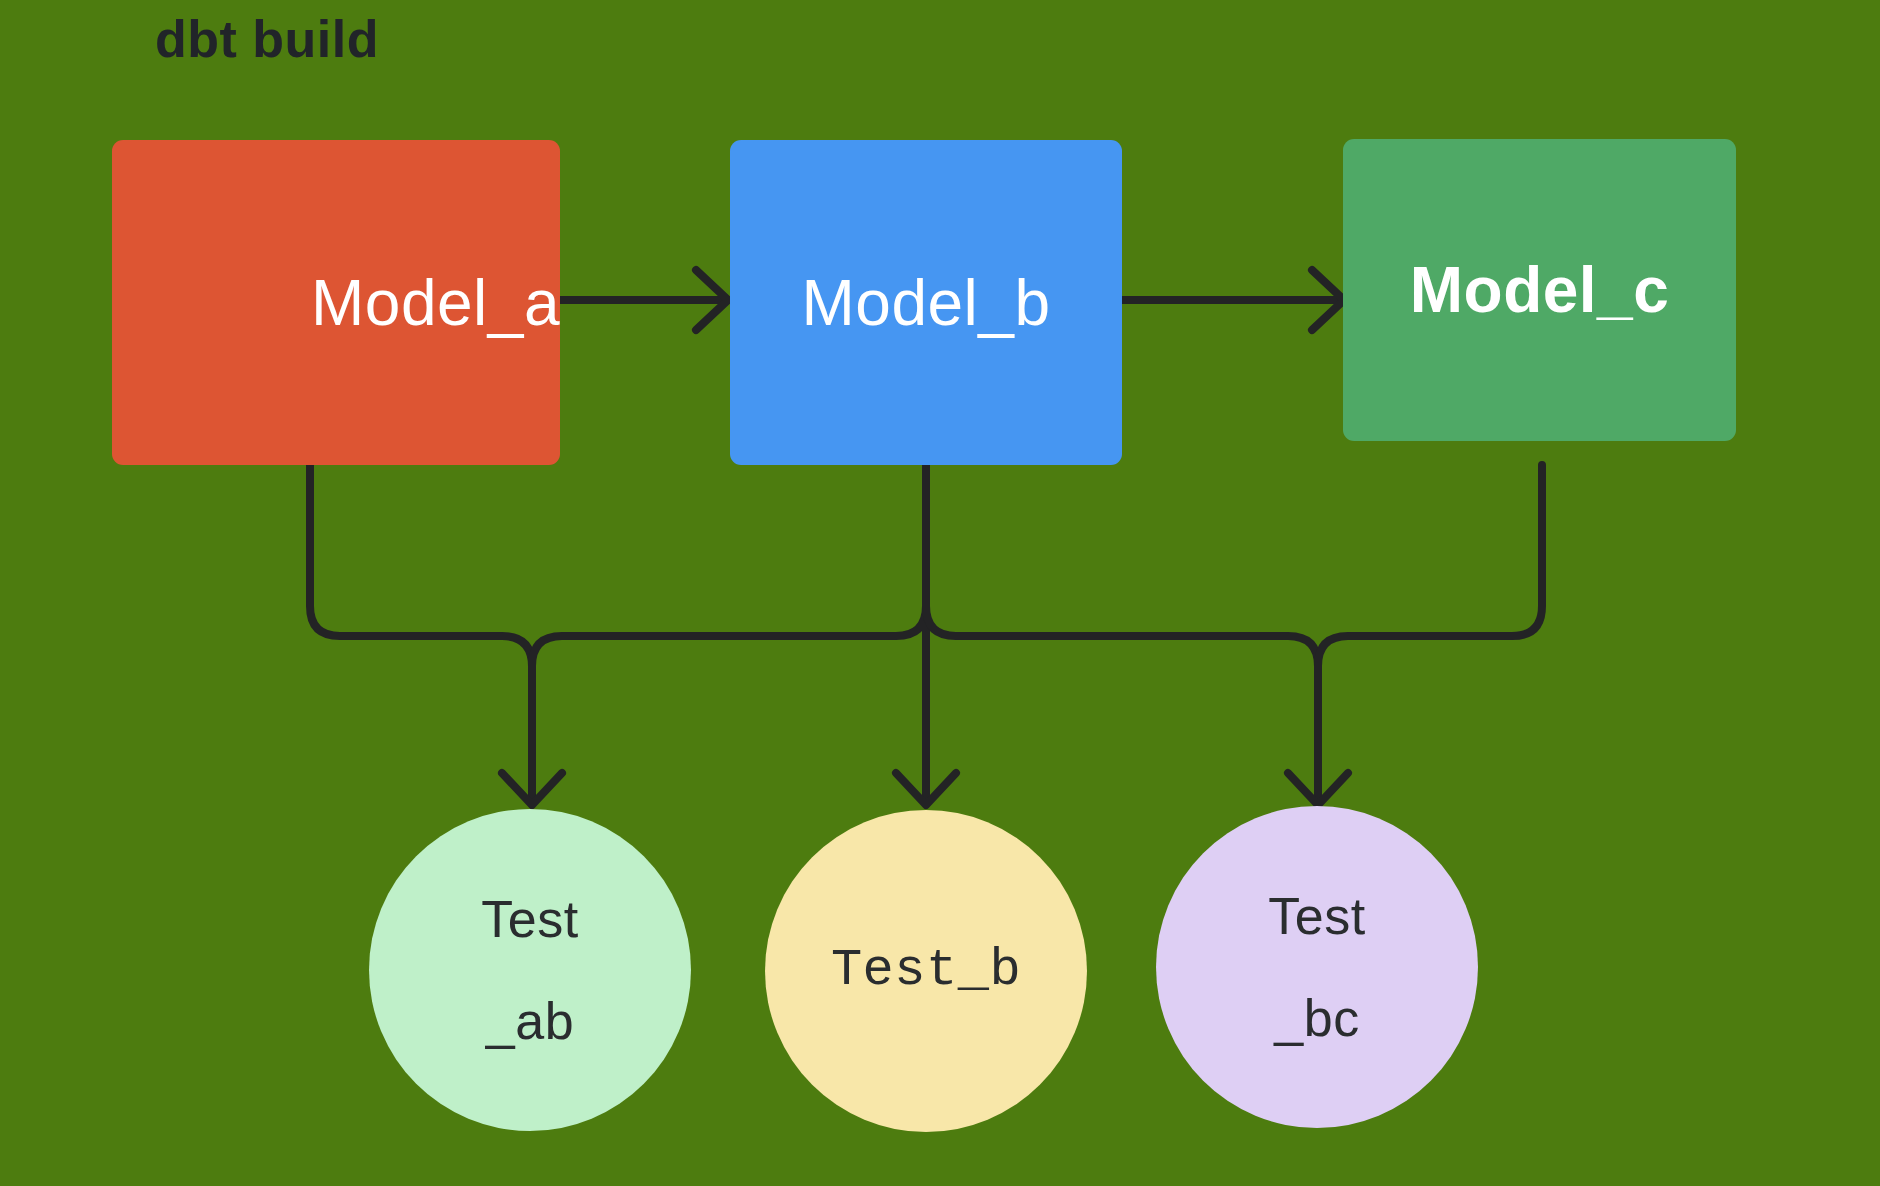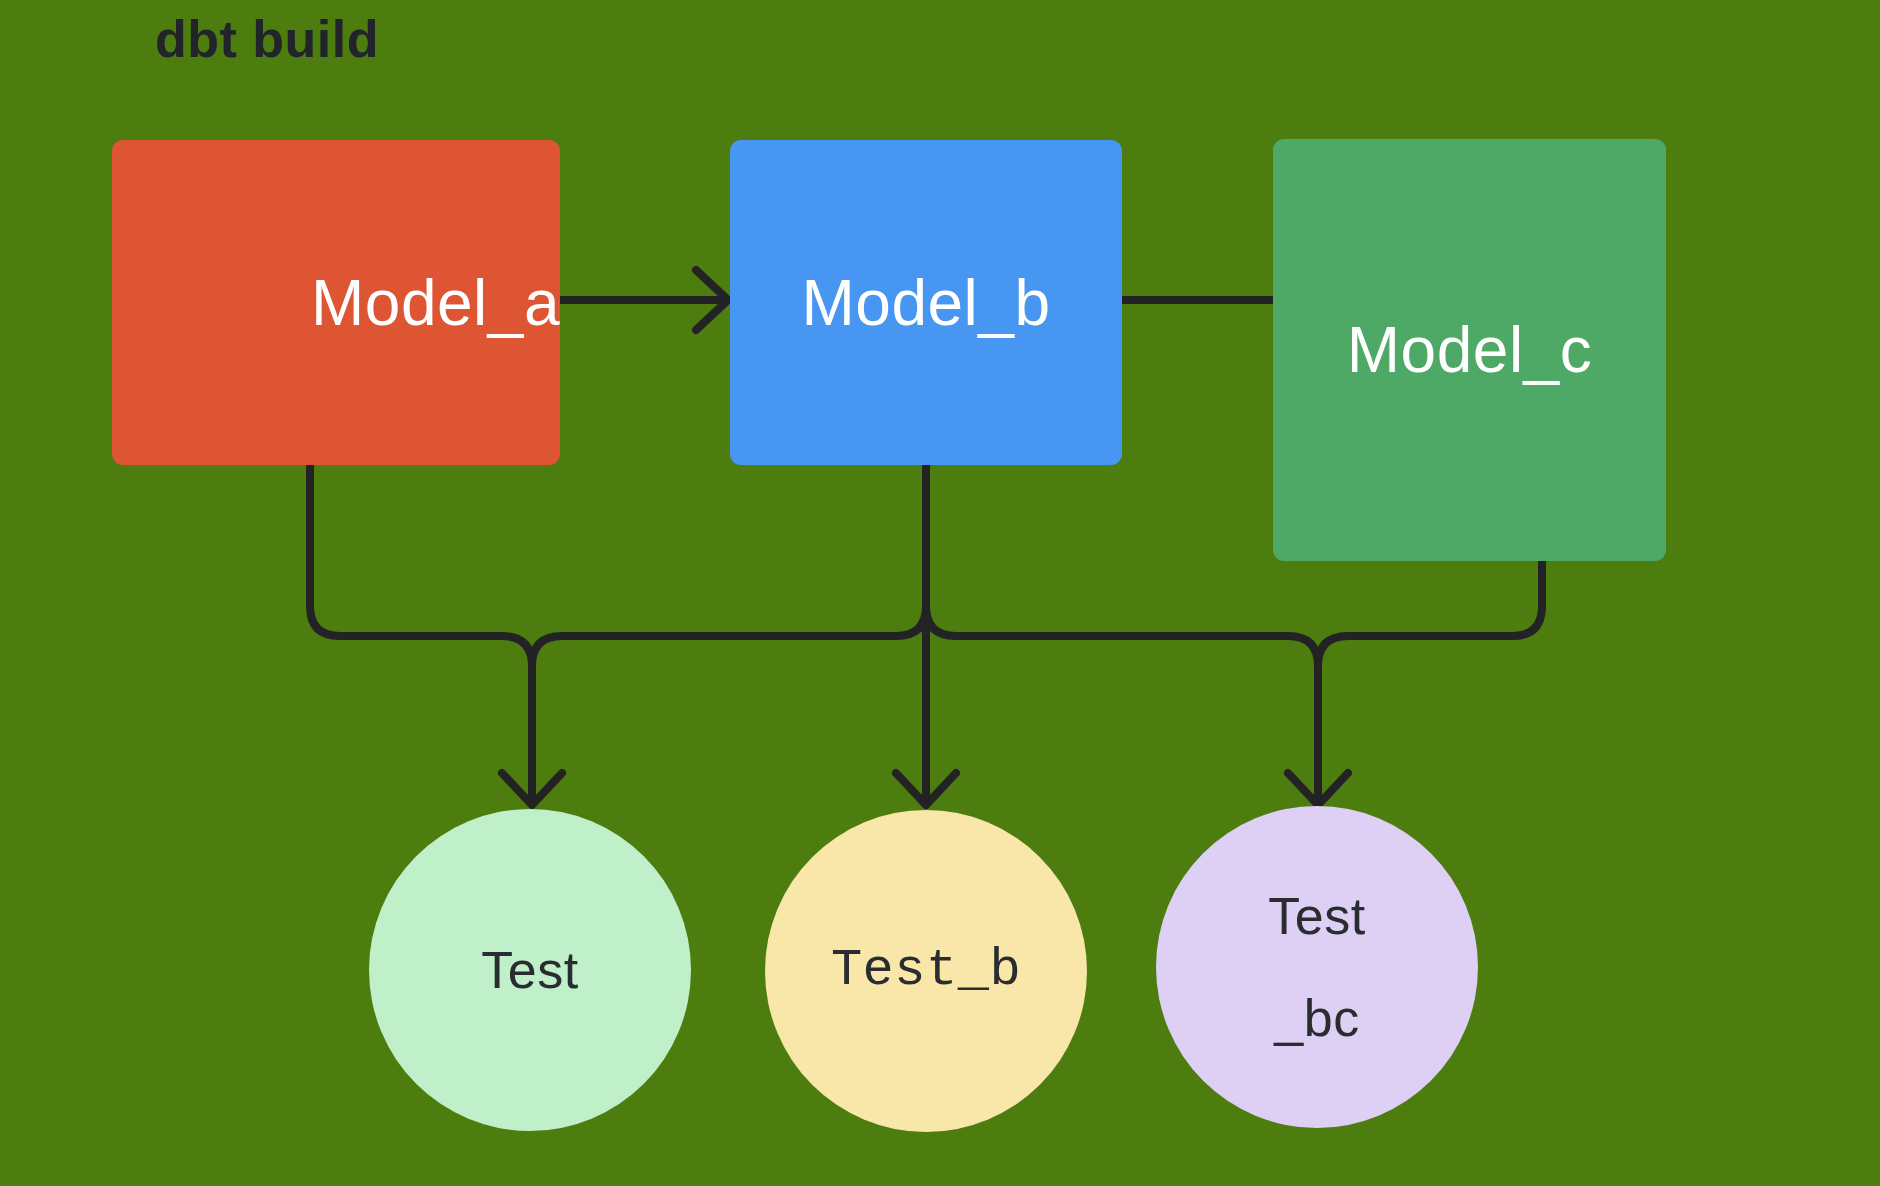--- a/index.html
+++ b/index.html
@@ -39,21 +39,21 @@
     display: flex;
     align-items: center;
     justify-content: center;
     border-radius: 11px;
     font-size: 64px;
     font-weight: 500;
     letter-spacing: 0.5px;
   }
   #model_a { left: 112px; top: 140px; width: 448px; height: 325px; justify-content: flex-end; }
   #model_b { left: 730px; top: 140px; width: 392px; height: 325px; }
-  #model_c { left: 1273px; top: 139px; width: 393px; height: 422px; }
+  #model_c { left: 1343px; top: 139px; width: 393px; height: 302px; font-weight: bold; }
   .test {
     position: absolute;
     width: 322px;
     height: 322px;
     border-radius: 50%;
     display: flex;
     flex-direction: column;
     align-items: center;
     justify-content: center;
     text-align: center;
@@ -97,20 +97,21 @@
   </div>
   <div class="model" id="model_b" style="background: rgb(70, 150, 242); color: rgb(255, 255, 255);">
     <span>Model_b</span>
   </div>
   <div class="model" id="model_c" style="background: rgb(79, 169, 102); color: rgb(255, 255, 255);">
     <span>Model_c</span>
   </div>
 
   <div class="test" id="test_ab" style="background: rgb(191, 240, 201); color: rgb(42, 45, 47);">
     <span>Test</span>
+    <span>_ab</span>
   </div>
   <div class="test" id="test_b" style="background: rgb(248, 231, 169); color: rgb(42, 45, 47); font-family: Liberation Mono, monospace;">
     <span>Test_b</span>
   </div>
   <div class="test" id="test_bc" style="background: rgb(222, 207, 244); color: rgb(42, 45, 47);">
     <span>Test</span>
     <span>_bc</span>
   </div>
 
 </div>

